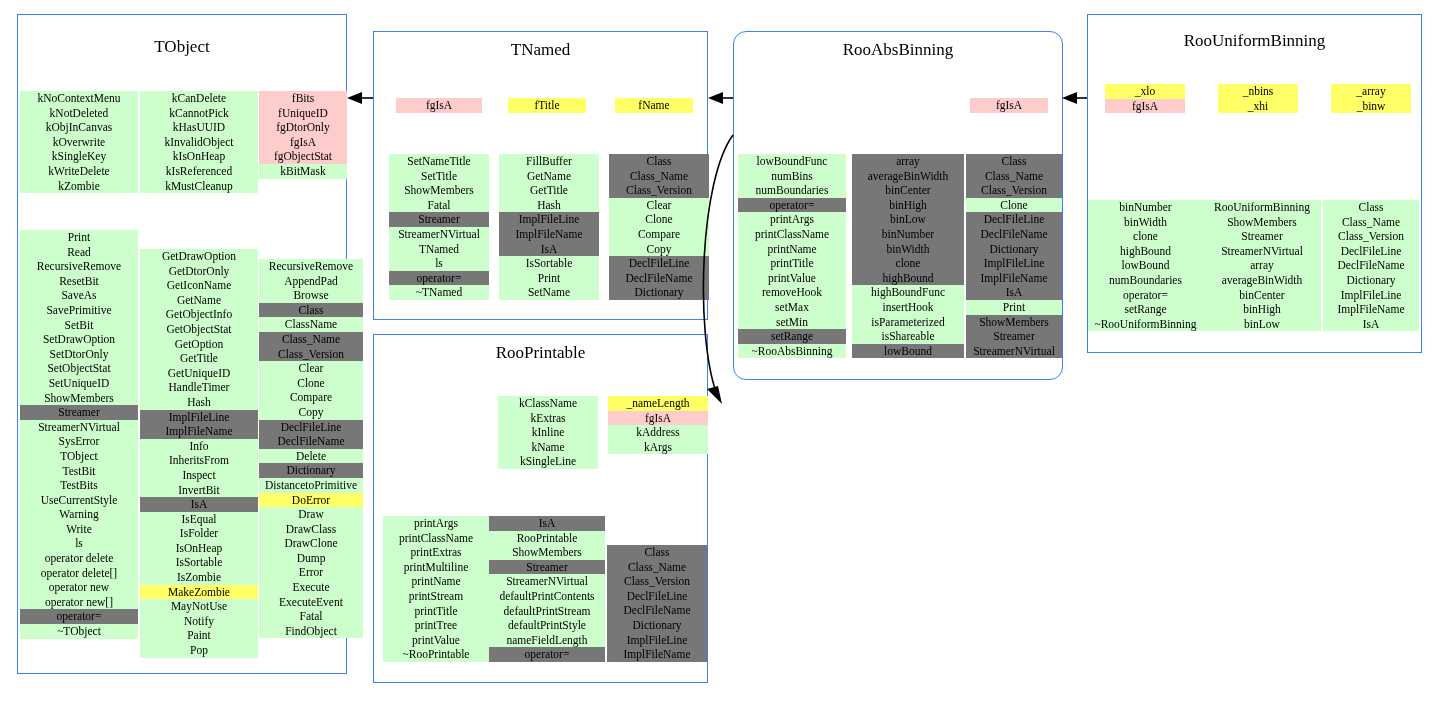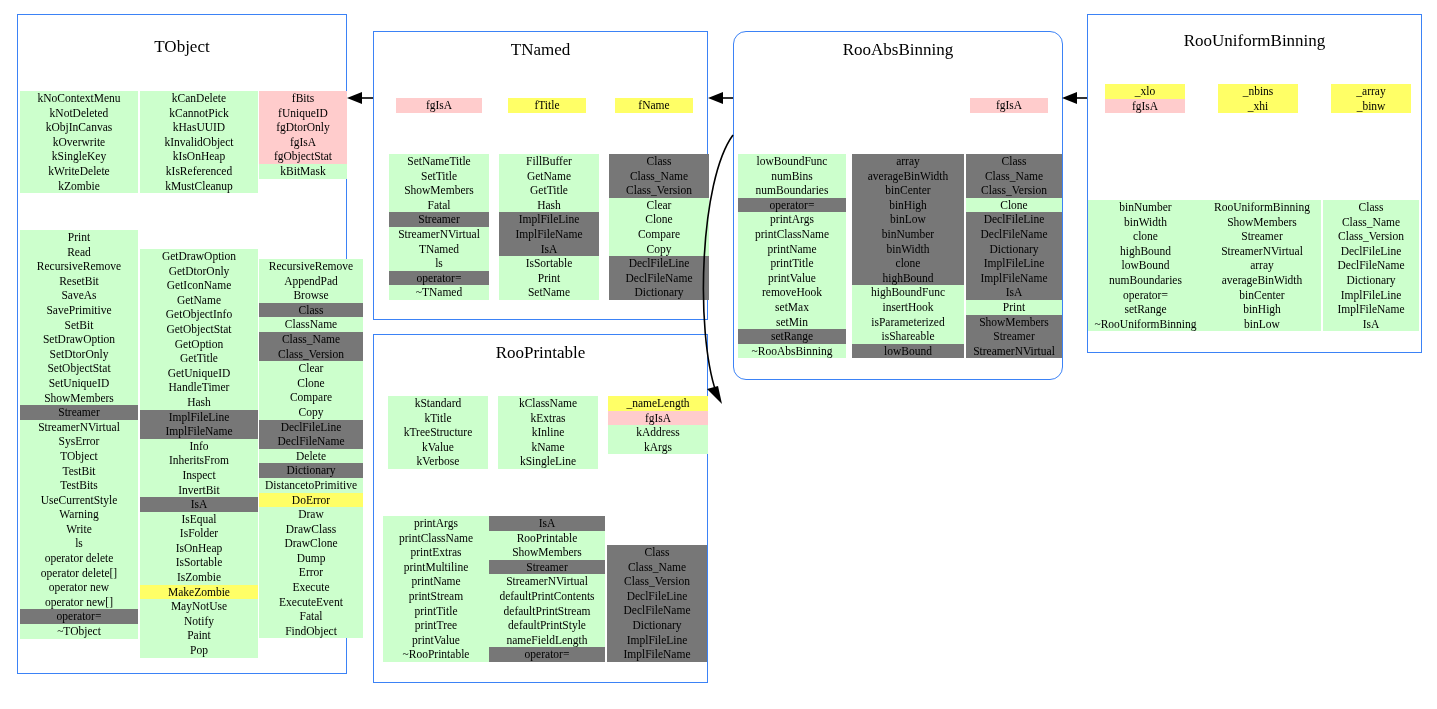--- a/index.html
+++ b/index.html
@@ -213,27 +213,20 @@
         <span class="it g">Compare</span>
         <span class="it g">Copy</span>
         <span class="it d" style="color: rgb(0, 0, 0);">DeclFileLine</span>
         <span class="it d" style="color: rgb(0, 0, 0);">DeclFileName</span>
         <span class="it d" style="color: rgb(0, 0, 0);">Dictionary</span>
       </div>
   </div>
 
   <div class="classbox" style="left:373px;top:334px;width:335px;height:349px;">
     <div class="classtitle" style="top:8px;">RooPrintable</div>
-    <div class="col" style="left:14px;top:61px;width:100px;">
-        <span class="it g">kStandard</span>
-        <span class="it g">kTitle</span>
-        <span class="it g">kTreeStructure</span>
-        <span class="it g">kValue</span>
-        <span class="it g">kVerbose</span>
-      </div>
     <div class="col" style="left:124px;top:61px;width:100px;">
         <span class="it g">kClassName</span>
         <span class="it g">kExtras</span>
         <span class="it g">kInline</span>
         <span class="it g">kName</span>
         <span class="it g">kSingleLine</span>
       </div>
     <div class="col" style="left:234px;top:61px;width:100px;border-radius:9px;">
         <span class="it y">_nameLength</span>
         <span class="it p">fgIsA</span>

